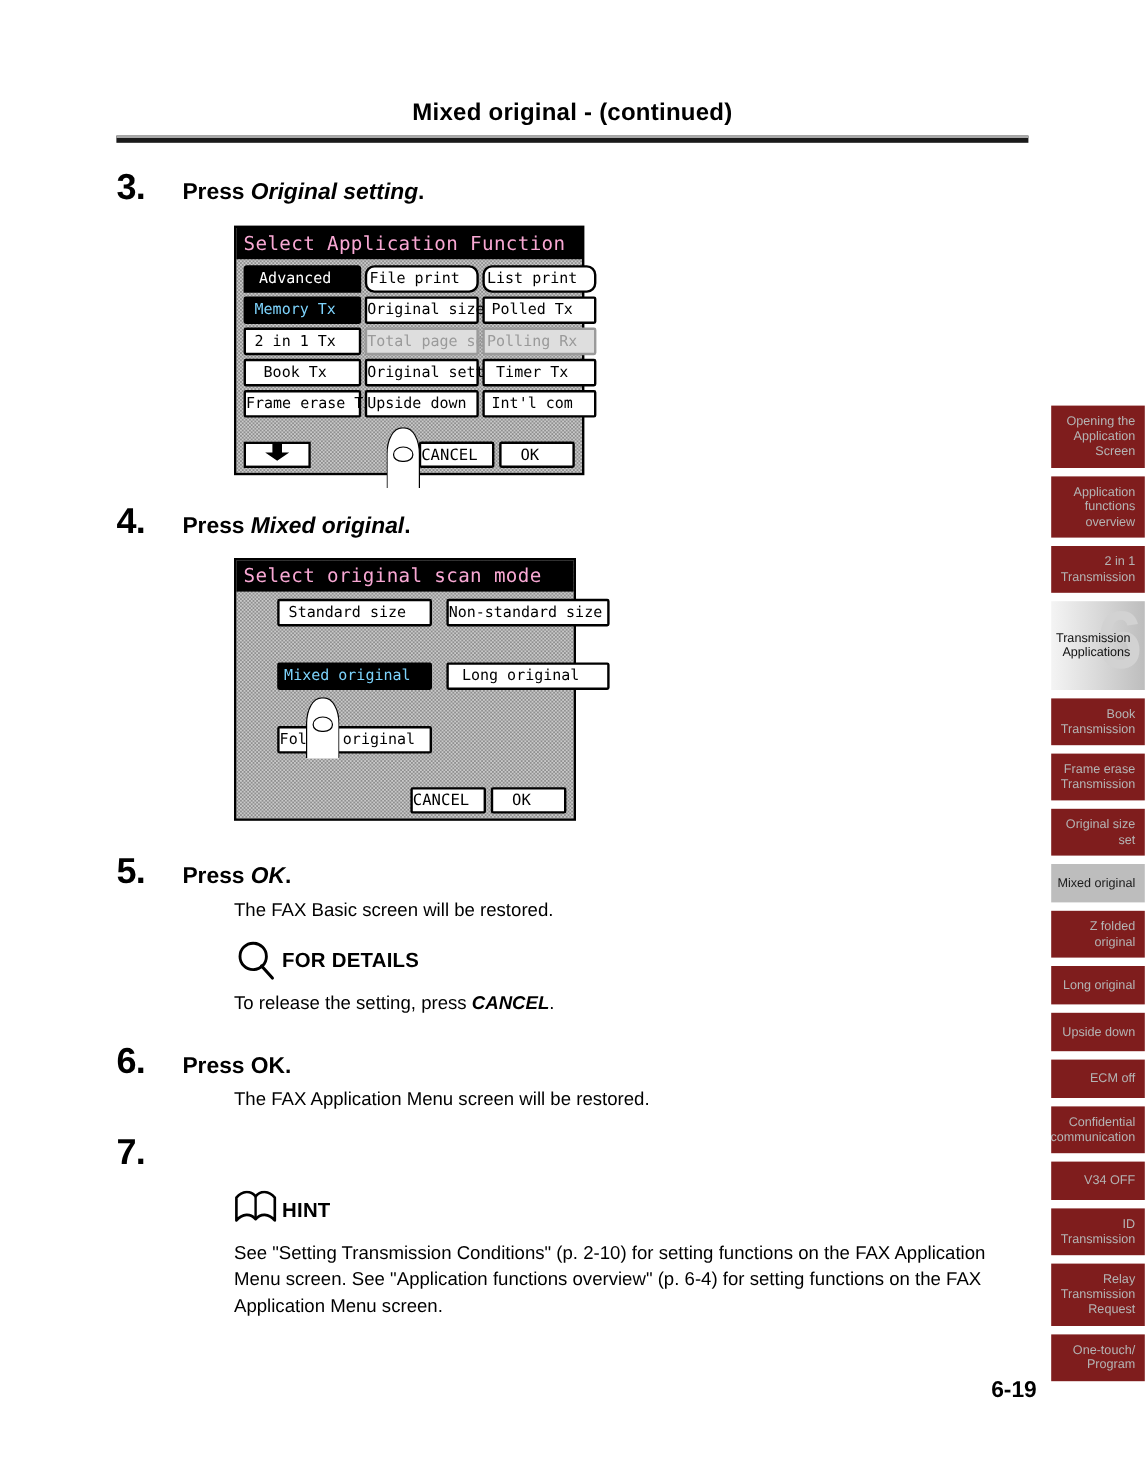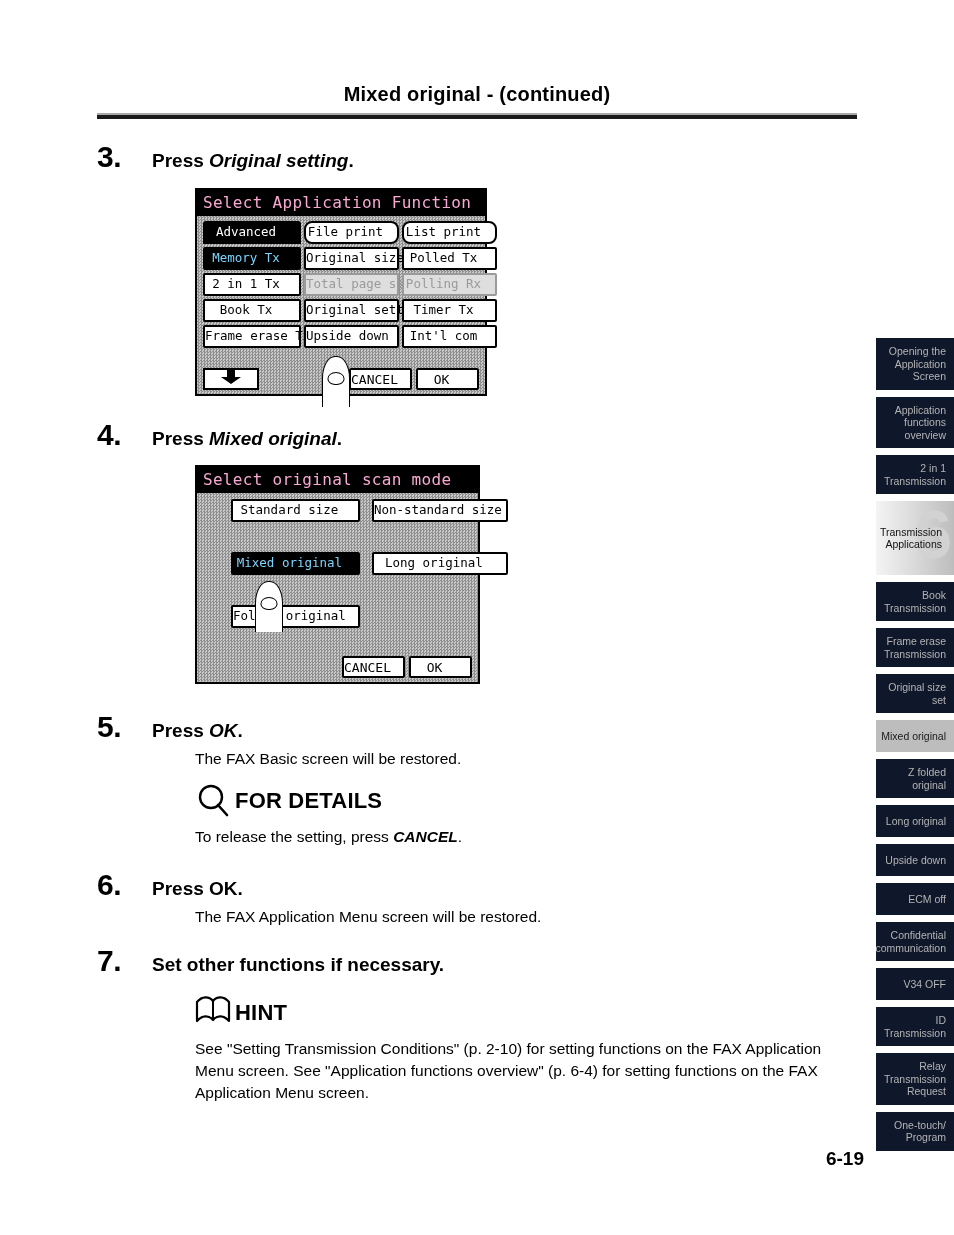--- a/index.html
+++ b/index.html
@@ -77,21 +77,21 @@
   .note-strong { font-weight: bold; font-style: italic; }
 
   
   .callout {
     display: flex;
     align-items: center;
     margin-top: 14px;
     margin-bottom: 8px;
   }
   .callout-label {
-    font-size: 22px;
+    font-size: 17px;
     font-weight: bold;
     letter-spacing: 0.2px;
   }
   .ico {
     width: 38px;
     height: 34px;
     margin-right: 2px;
     flex: 0 0 38px;
   }
   .ico svg { display: block; }
@@ -206,21 +206,21 @@
   }
 
   
   #index-tabs {
     position: absolute;
     right: 0px;
     top: 338px;
     width: 78px;
   }
   .tab-item {
-    background: #0f172a;
+    background: #7f1d1d;
     color: #b4b4b4;
     font-size: 10.5px;
     line-height: 12.5px;
     text-align: right;
     padding: 7px 8px 7px 4px;
     margin-bottom: 7px;
     box-sizing: border-box;
     min-height: 32px;
     display: flex;
     flex-direction: column;
@@ -406,21 +406,20 @@
       <div class="step-title">Press OK.</div>
     </div>
     <div class="step-body">
       <p>The FAX Application Menu screen will be restored.</p>
     </div>
   </div>
 
   <div class="step" style="margin-top:16px;">
     <div class="step-head">
       <div class="step-num">7.</div>
-      <div class="step-title">Set other functions if necessary.</div>
     </div>
     <div class="step-body">
       <div class="callout">
         <span class="ico">
           <svg width="38" height="30" viewBox="0 0 38 30">
             <path d="M2,6 C7,0 14,0 18,5 C22,0 29,0 34,6 L34,25 C29,19 22,19 18,24 C14,19 7,19 2,25 Z" fill="#fff" stroke="#000" stroke-width="2.2" stroke-linejoin="round"></path>
             <line x1="18" y1="5" x2="18" y2="24" stroke="#000" stroke-width="2"></line>
           </svg>
         </span>
         <span class="callout-label">HINT</span>

